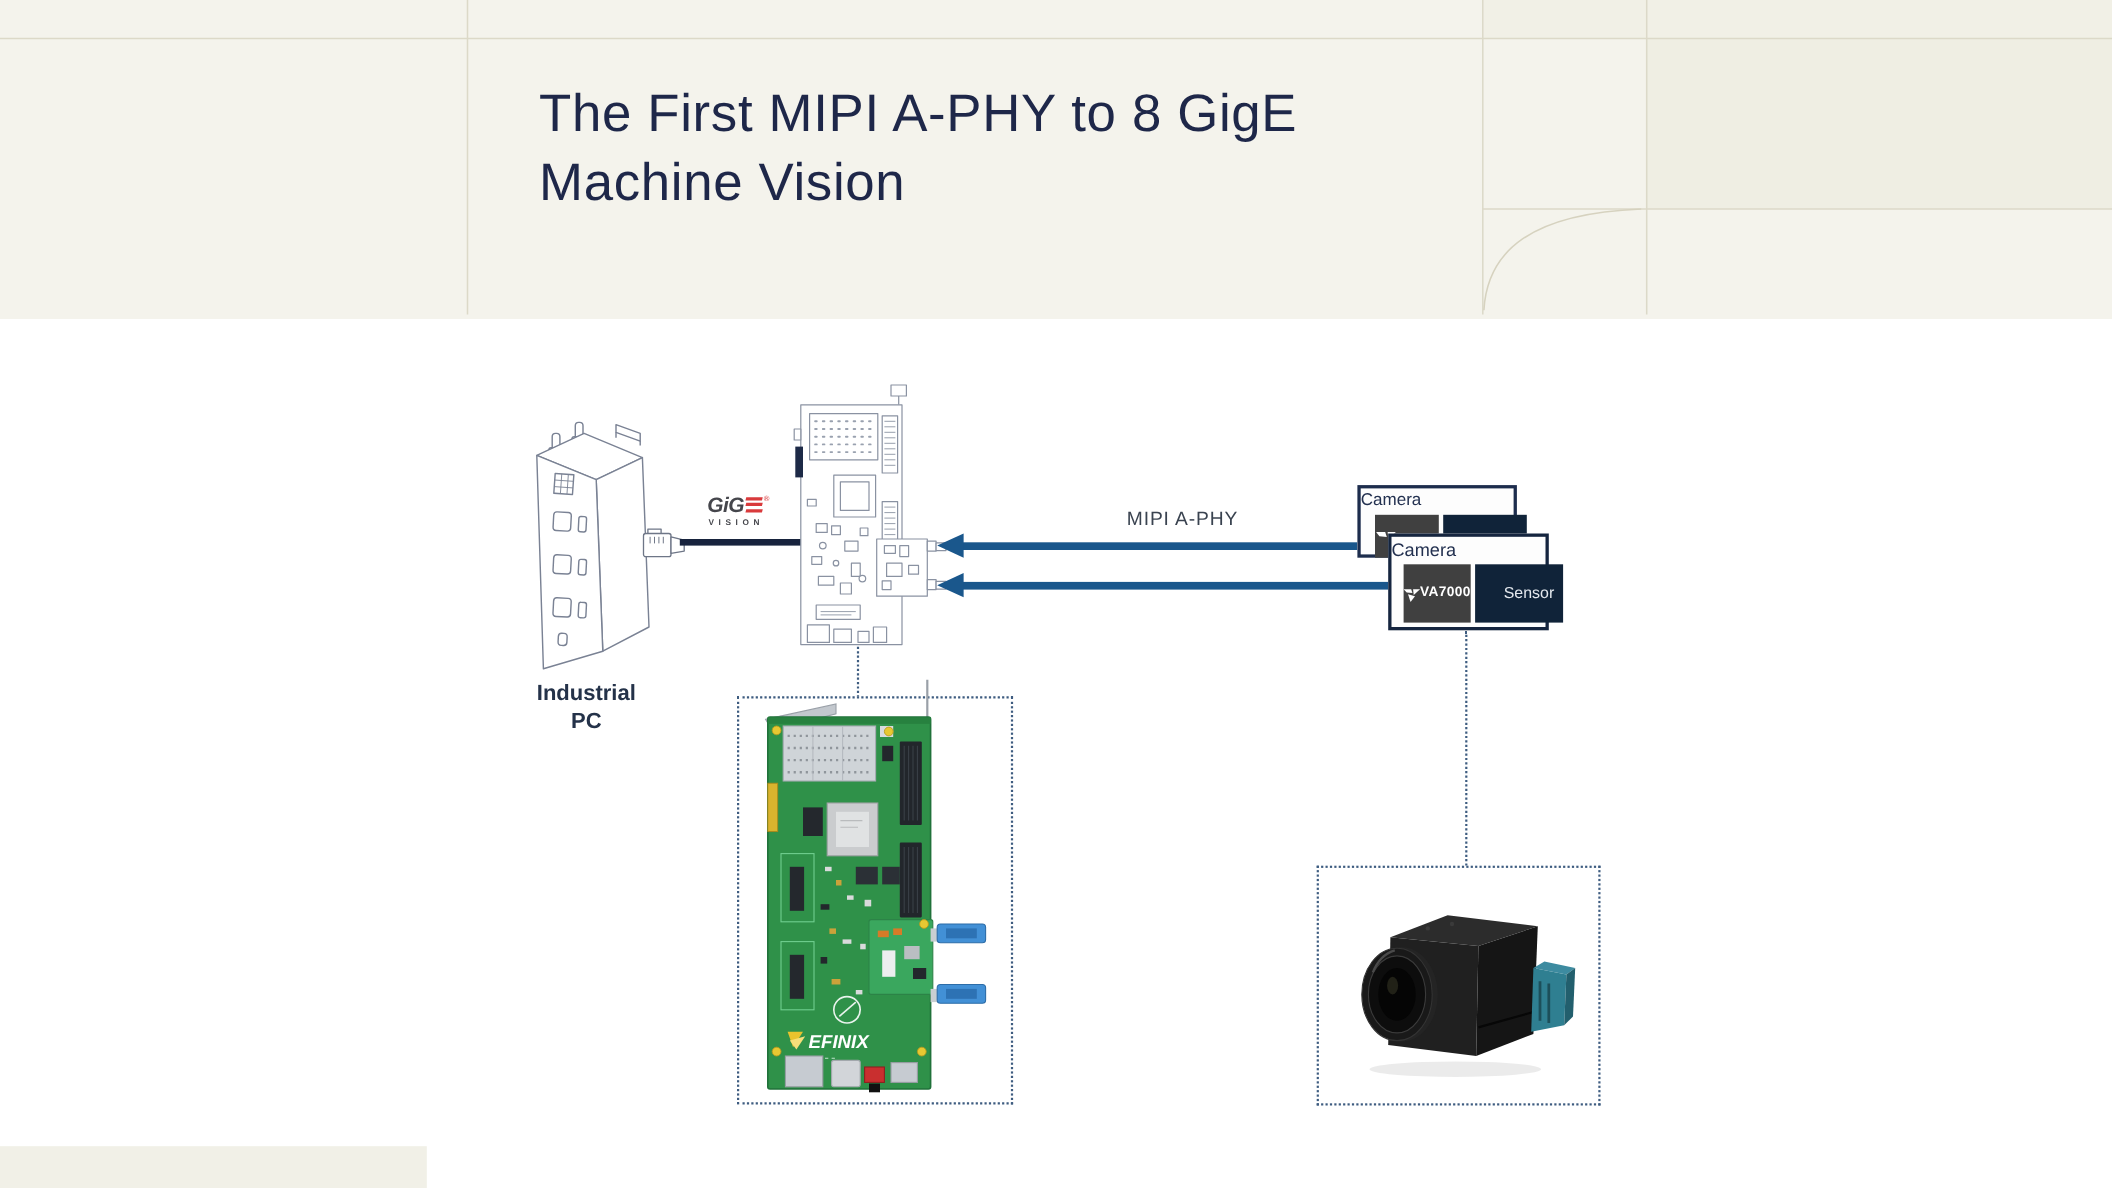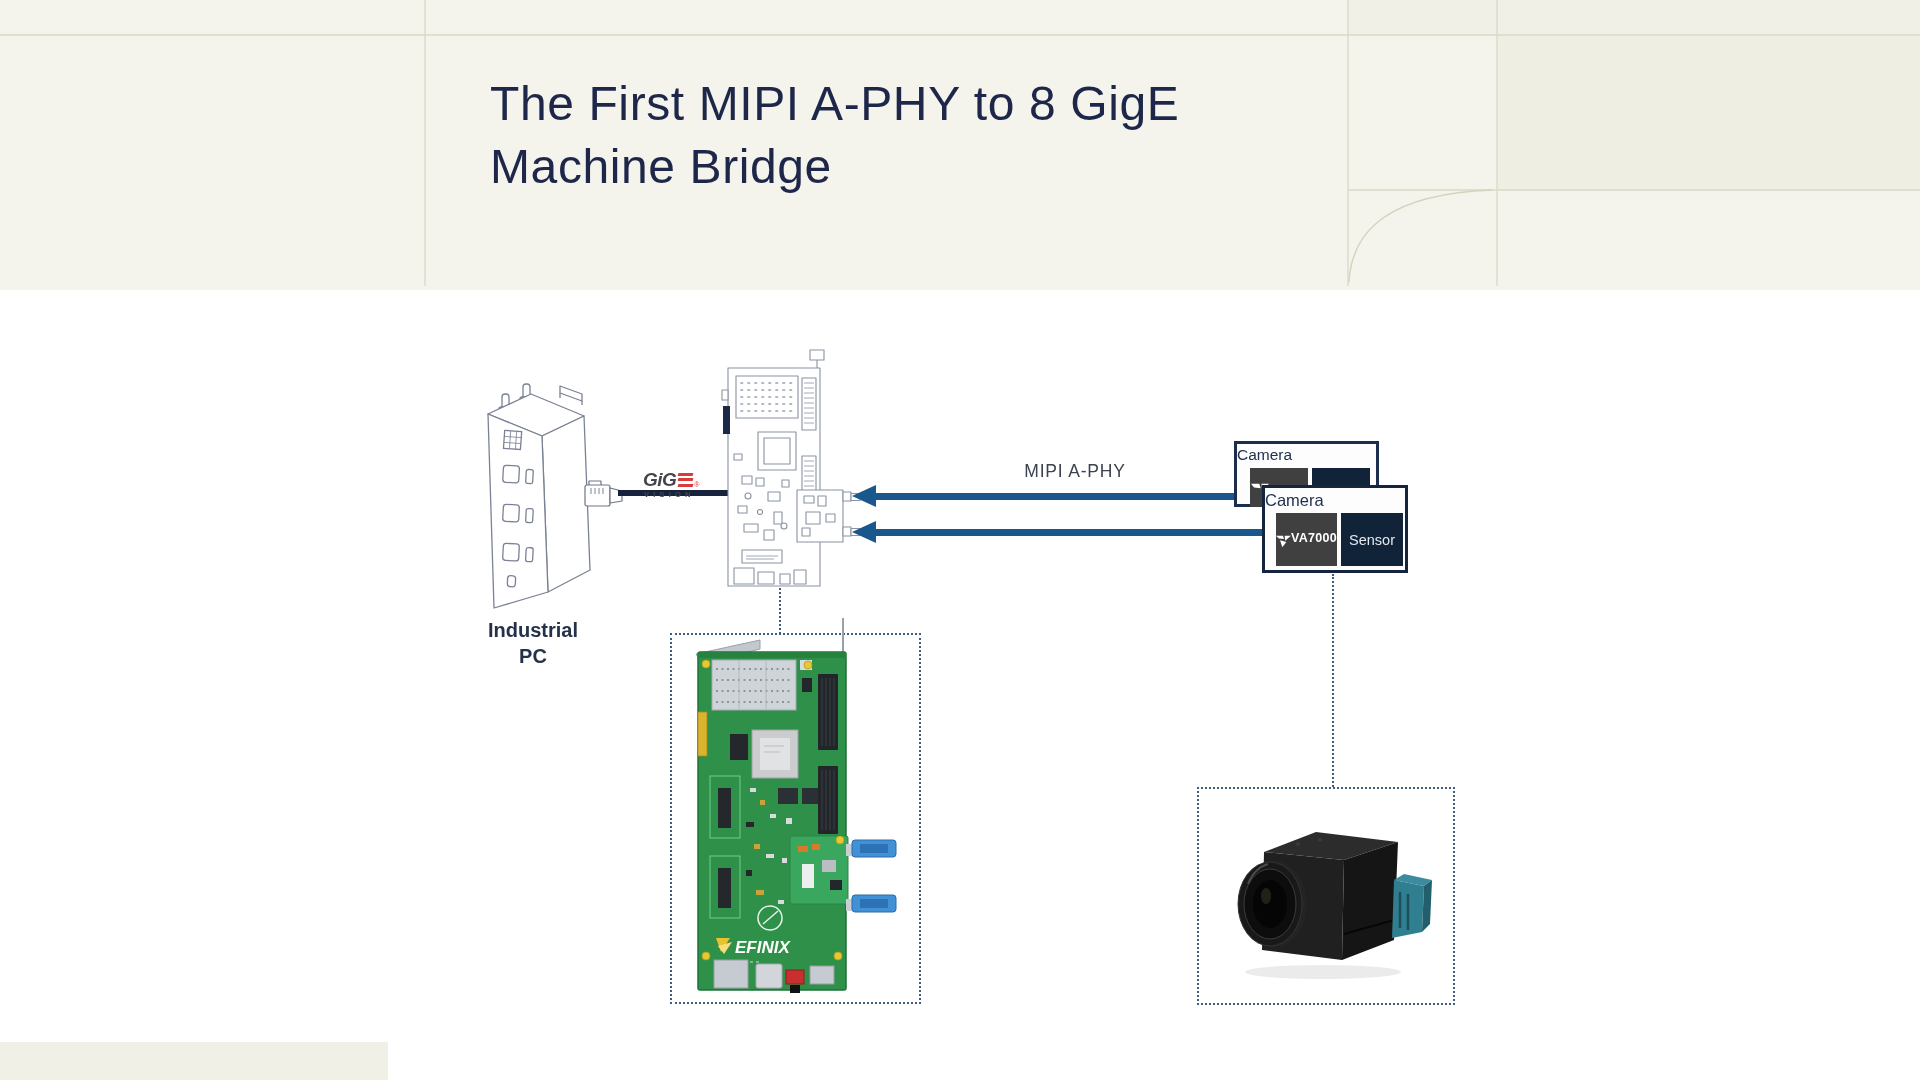--- a/index.html
+++ b/index.html
@@ -10,37 +10,37 @@
   #header{position:absolute;left:0;top:0;width:1920px;height:290px;background:#f4f3ec;}
   #title{position:absolute;left:490px;top:72px;color:#1e2749;font-size:48px;line-height:63px;
          font-weight:500;letter-spacing:0.6px;}
   
   .pc-label{position:absolute;left:453px;top:617px;width:160px;text-align:center;
             font-weight:bold;font-size:20px;line-height:26px;color:#243249;}
   .mipi-label{position:absolute;left:990px;top:461px;width:170px;text-align:center;
               font-size:17.5px;color:#3a4350;letter-spacing:0.8px;}
   
   .gige{position:absolute;left:643px;top:450px;width:110px;}
-  .gige-row{display:flex;align-items:flex-end;margin-top:20px;}
+  .gige-row{display:flex;align-items:flex-start;}
   .gige-main{font-style:italic;font-weight:800;font-size:19px;color:#45464c;letter-spacing:-0.5px;line-height:19px;}
   .gige-bars{display:flex;flex-direction:column;margin-left:2px;margin-top:2px;}
   .gige-bar{width:15px;height:3.2px;background:#d93a3c;margin-bottom:2.2px;transform:skewX(-14deg);}
   .gige-reg{font-size:7px;color:#d93a3c;margin-left:1px;line-height:8px;}
   .gige-sub{font-size:7.5px;letter-spacing:4.2px;color:#45464c;margin-top:1px;padding-left:1px;font-weight:bold;}
   
   .cable{position:absolute;left:618px;top:490px;width:114px;height:6px;background:#17233d;}
   .arrow-shaft{position:absolute;height:7px;background:#1a578c;}
   .arrow-head{position:absolute;width:0;height:0;border-top:11px solid transparent;
               border-bottom:11px solid transparent;border-right:24px solid #1a578c;}
   
   .cam-box{position:absolute;background:#fdfdfd;box-sizing:border-box;}
   .cam-title{text-align:left;color:#233150;}
   .sq{position:absolute;}
   .sq-blue{background:#404040;display:flex;flex-direction:row;align-items:center;justify-content:space-between;}
-  .sq-dark{background:#102339;display:flex;align-items:center;justify-content:center;}
+  .sq-dark{background:#102339;display:flex;align-items:center;justify-content:center;padding-left:18px;}
   .va7000{color:#ffffff;font-weight:bold;font-size:12.5px;letter-spacing:0.3px;margin-bottom:3px;}
   .sensor{color:#e4e8ee;font-size:14.5px;}
   
   .dot-line{position:absolute;width:0;border-left:2px dotted #3e5c80;}
   .dash-box{position:absolute;border:2px dotted #3e5c80;background:#ffffff;box-sizing:border-box;}
   
   .cream-block{position:absolute;left:0;top:1042px;width:388px;height:38px;background:#f1f0e7;}
 </style>
 </head>
 <body>
@@ -55,21 +55,21 @@
         <line x1="425" y1="0" x2="425" y2="286"></line>
         <line x1="1348" y1="0" x2="1348" y2="286"></line>
         <line x1="1497" y1="0" x2="1497" y2="286"></line>
         <line x1="0" y1="35" x2="1920" y2="35"></line>
         <line x1="1348" y1="190" x2="1920" y2="190"></line>
         <path d="M1349,282 C1352,228 1392,194 1492,190" stroke="#d6d2bf"></path>
       </g>
     </svg>
     <div id="title">
       <div>The First MIPI A-PHY to 8 GigE</div>
-      <div>Machine Bridge</div>
+      <div>Machine Vision</div>
     </div>
   </div>
 
   <svg class="abs" style="left:478px;top:374px;" width="120" height="240" viewBox="0 0 120 240">
     <g stroke="#7a8294" stroke-width="1.3" fill="#ffffff" stroke-linejoin="round">
 
       <rect x="45" y="10" width="7" height="15" rx="3"></rect>
       <rect x="42" y="23" width="13" height="4" rx="2"></rect>
       <rect x="24" y="20" width="7" height="15" rx="3"></rect>
       <rect x="21" y="33" width="13" height="4" rx="2"></rect>

